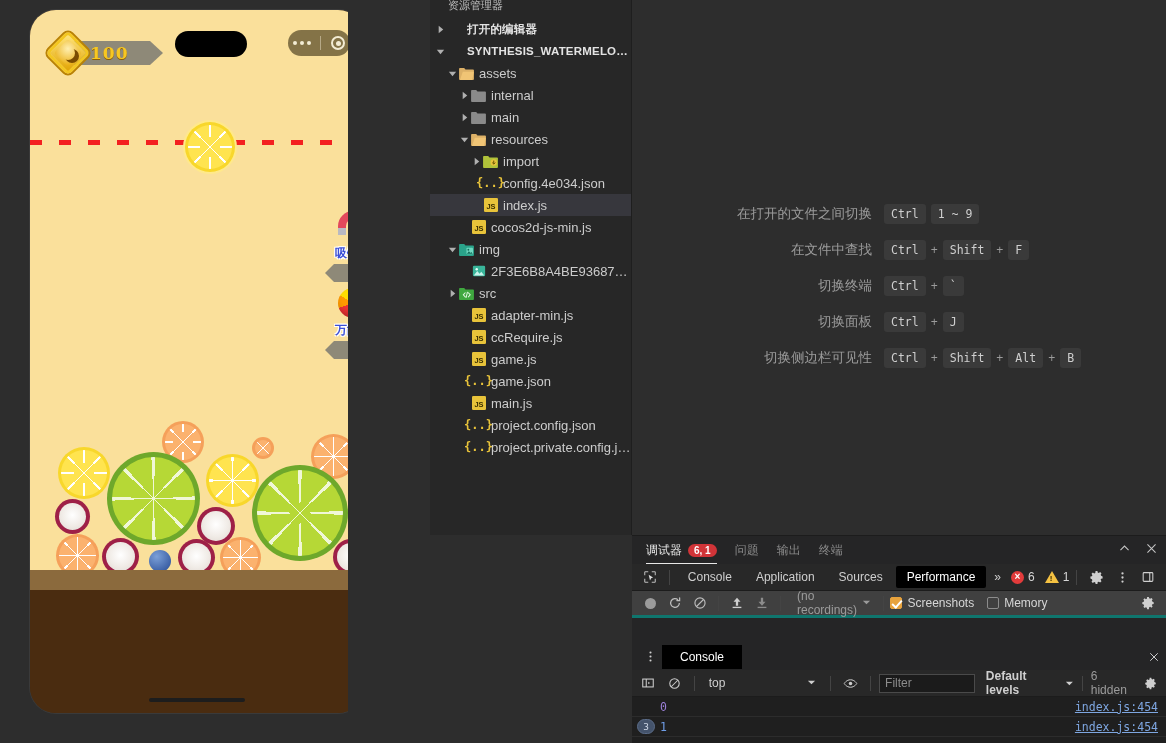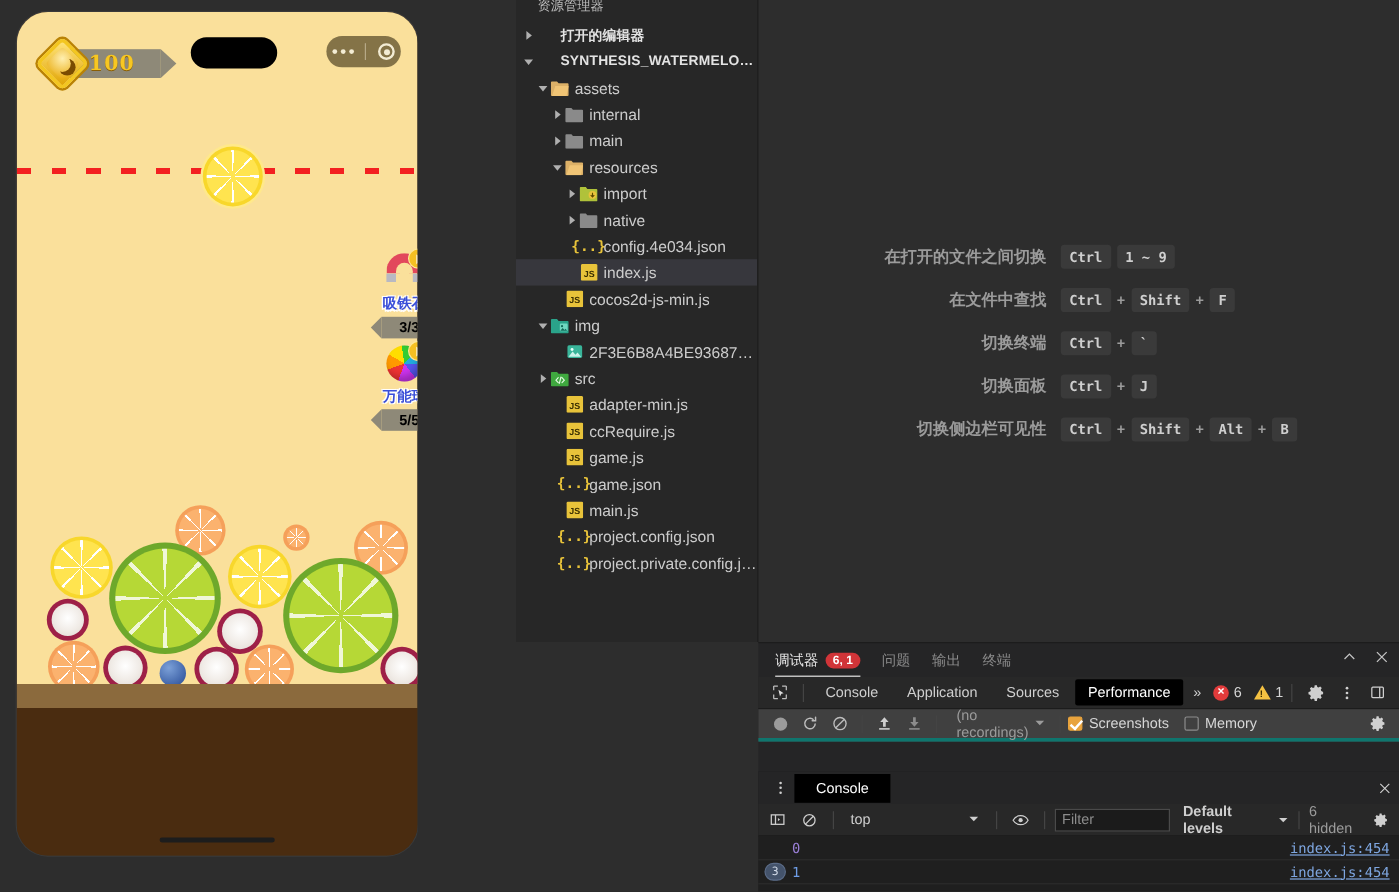--- a/index.html
+++ b/index.html
@@ -7,21 +7,21 @@
     width: 1166px; height: 743px;
     overflow: hidden;
     background: #2d2d2d;
     font-family: "Liberation Sans", "DejaVu Sans", sans-serif;
     -webkit-font-smoothing: antialiased;
   }
   #root { position: relative; width: 1166px; height: 743px; }
 
   
   .sim-wrap {
-    position: absolute; left: 14px; top: 10px;
+    position: absolute; left: 30px; top: 10px;
     width: 334px; height: 703px;
     border-radius: 26px;
     background: #4a2e12;
     overflow: hidden;
     box-shadow: 0 0 0 1px #3a3a3a;
   }
   .sim-sky {
     position: absolute; left: 0; top: 0; width: 100%; height: 560px;
     background: #fae09b;
   }
@@ -210,21 +210,21 @@
     position: relative;
   }
   .tree-row.selected { background: #37373d; }
   .tree-row.section { color: #e3e3e3; font-weight: bold; font-size: 11.5px; letter-spacing: .2px; }
   .tw { width: 12px; flex: 0 0 12px; display: flex; align-items: center; justify-content: center; }
   .tw svg { display: block; }
   .ic { width: 17px; flex: 0 0 17px; display: flex; align-items: center; justify-content: center; margin-right: 4px; }
   .lbl { overflow: hidden; text-overflow: ellipsis; }
 
   .guide {
-    position: absolute; left: 284px; top: 0; right: 0; height: 535px; font-weight: bold;
+    position: absolute; left: 284px; top: 0; right: 0; height: 535px;
   }
   .kb-list { position: absolute; left: 60px; top: 196px; }
   .kb-row { display: flex; align-items: center; height: 36px; }
   .kb-label {
     width: 192px; text-align: right; padding-right: 12px;
     color: #9b9b9b; font-size: 13.5px;
   }
   .kb-keys { display: flex; align-items: center; gap: 5px; justify-content: space-between; }
   .kb-key {
     background: #3a3a3a; color: #cfcfcf; border-radius: 3px;
@@ -548,33 +548,20 @@
               </svg>
             </span>
             <span class="ic">
               <svg width="15" height="13" viewBox="0 0 16 14">
                 <path d="M0 2a1 1 0 011-1h4.5l1.4 1.6H15a1 1 0 011 1V13a1 1 0 01-1 1H1a1 1 0 01-1-1z" fill="#b0c23a"></path>
                 <circle cx="11.5" cy="8" r="3.5" fill="#e8c33a"></circle>
                 <path d="M11.5 6v3.4M9.9 8.2l1.6 1.6 1.6-1.6" stroke="#5a4a00" stroke-width="1" fill="none"></path>
               </svg>
             </span>
             <span class="lbl">import</span>
-          </div>
-          <div class="tree-row" style="padding-left: 40px;">
-            <span class="tw">
-              <svg width="11" height="11" viewBox="0 0 12 12" fill="#b0b0b0">
-                <path d="M4 2l5 4-5 4z"></path>
-              </svg>
-            </span>
-            <span class="ic">
-              <svg width="15" height="13" viewBox="0 0 16 14">
-                <path d="M0 2a1 1 0 011-1h4.5l1.4 1.6H15a1 1 0 011 1V13a1 1 0 01-1 1H1a1 1 0 01-1-1z" fill="#8a8a8a"></path>
-              </svg>
-            </span>
-            <span class="lbl">native</span>
           </div>
           <div class="tree-row" style="padding-left: 40px;">
             <span class="tw"></span>
             <span class="ic">
               <span style="color:#e8c33a;font-size:12px;font-family:'DejaVu Sans Mono',monospace;font-weight:bold;">{..}</span>
             </span>
             <span class="lbl">config.4e034.json</span>
           </div>
           <div class="tree-row selected" style="padding-left: 40px;">
             <span class="tw"></span>

